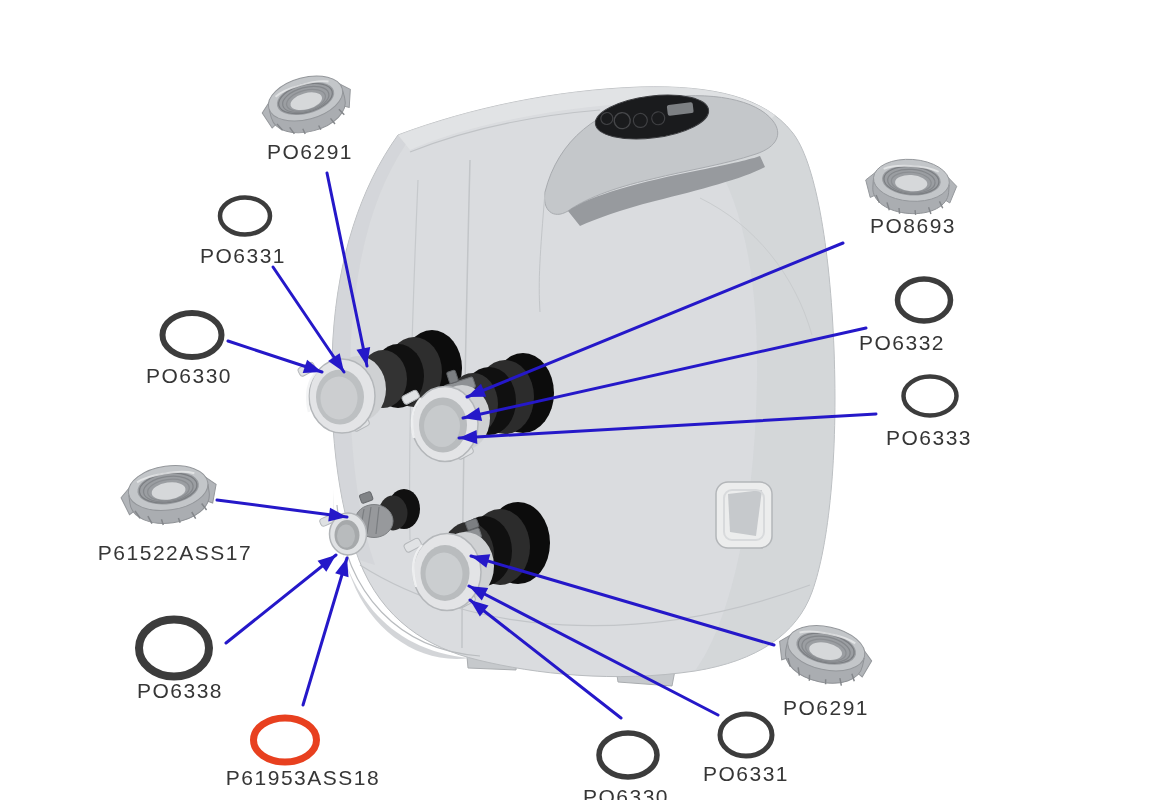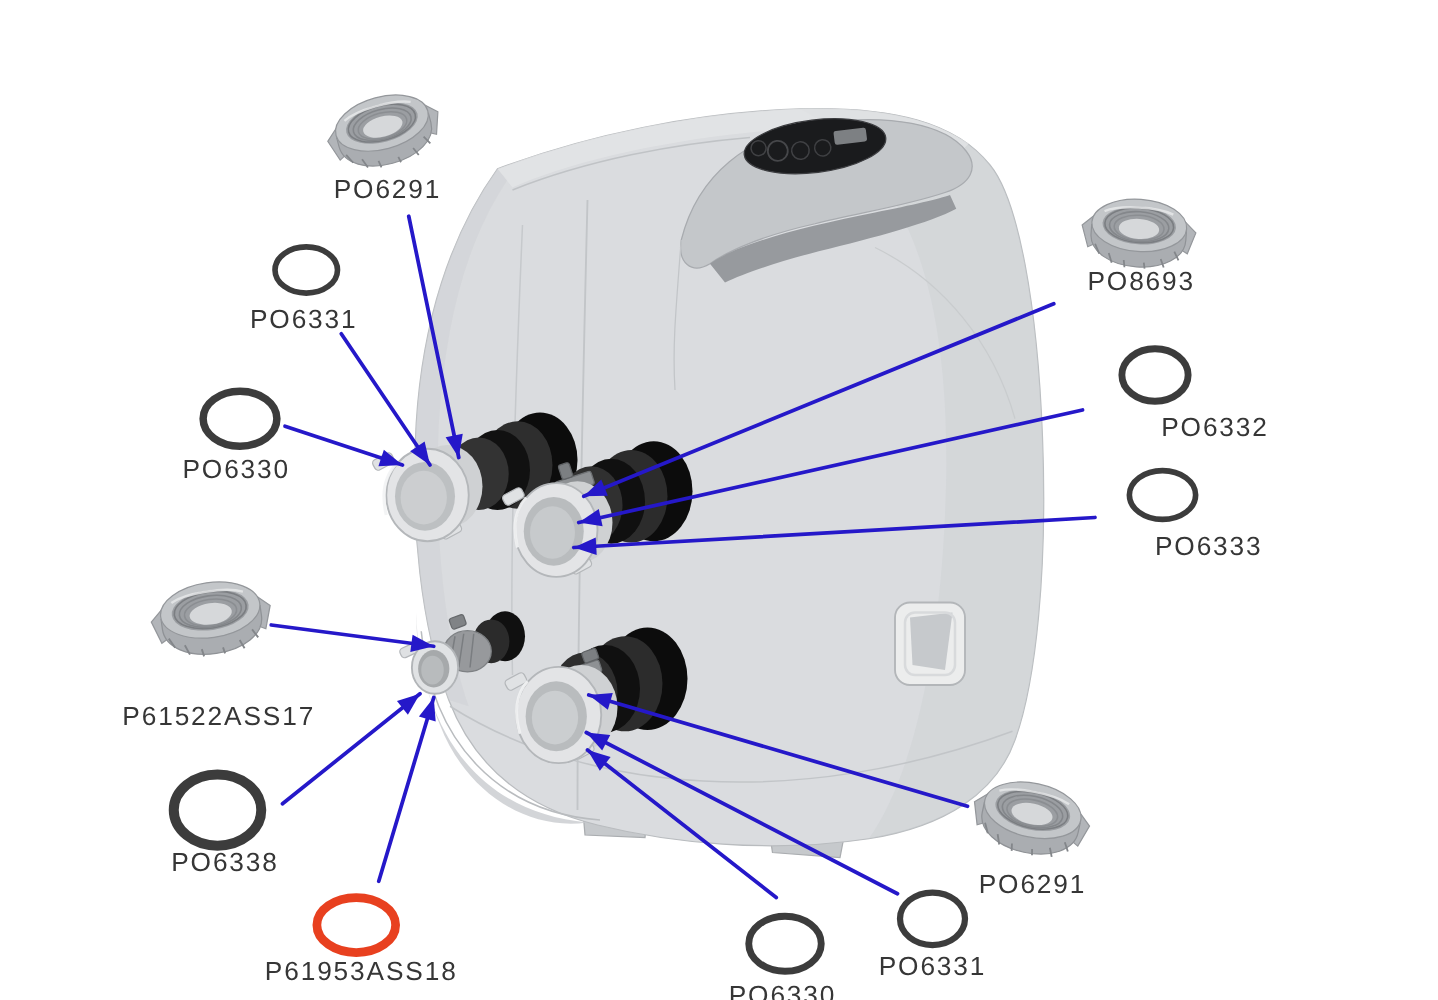--- a/index.html
+++ b/index.html
@@ -179,23 +179,23 @@
     <ellipse cx="924" cy="280" rx="26.5" ry="21" fill="none" stroke-width="5.5" stroke="#3c3c3c"></ellipse>
     <ellipse cx="930" cy="376" rx="26.5" ry="19.5" fill="none" stroke-width="4.5" stroke="#3c3c3c"></ellipse>
     <ellipse cx="746" cy="715" rx="26" ry="21" fill="none" stroke-width="5" stroke="#3c3c3c"></ellipse>
     <ellipse cx="628" cy="735" rx="29" ry="22" fill="none" stroke-width="5.5" stroke="#3c3c3c"></ellipse>
   </g>
 </svg>
 
 <div class="part-label" style="left:310px;top:121px">PO6291</div>
 <div class="part-label" style="left:243px;top:225px">PO6331</div>
 <div class="part-label" style="left:189px;top:345px">PO6330</div>
-<div class="part-label" style="left:175px;top:543px">P61522ASS17</div>
+<div class="part-label" style="left:175px;top:522px">P61522ASS17</div>
 <div class="part-label" style="left:180px;top:660px">PO6338</div>
-<div class="part-label" style="left:289px;top:747px">P61953ASS18</div>
+<div class="part-label" style="left:303px;top:747px">P61953ASS18</div>
 <div class="part-label" style="left:913px;top:195px">PO8693</div>
-<div class="part-label" style="left:972px;top:312px">PO6332</div>
-<div class="part-label" style="left:967px;top:407px">PO6333</div>
+<div class="part-label" style="left:902px;top:312px">PO6332</div>
+<div class="part-label" style="left:929px;top:407px">PO6333</div>
 <div class="part-label" style="left:826px;top:677px">PO6291</div>
 <div class="part-label" style="left:746px;top:743px">PO6331</div>
 <div class="part-label" style="left:626px;top:766px">PO6330</div>
 
 </div>
 
 </body></html>

